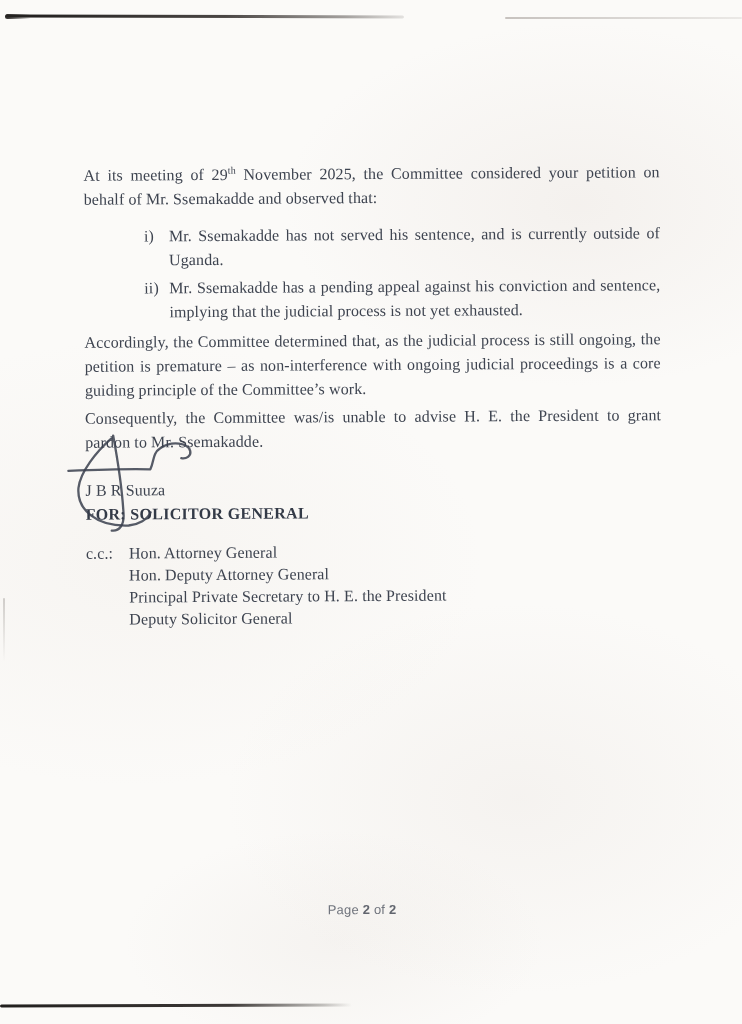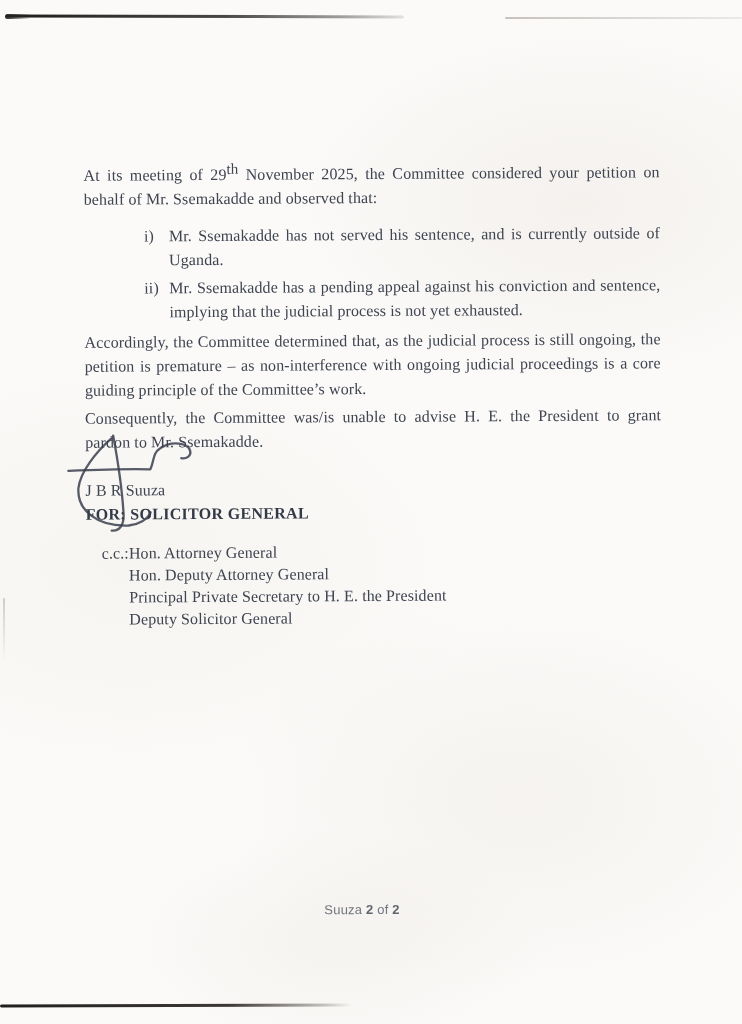--- a/index.html
+++ b/index.html
@@ -59,36 +59,36 @@
     color:var(--ink);
   }
   .letter-body{
     position:absolute;left:85px;top:162px;width:576px;
     font-size:16px;line-height:24px;
     text-align:justify;
     letter-spacing:0.1px;
   }
   .para{margin:0 0 13px 0;}
   .para.tight{margin-bottom:4px;}
-  sup{font-size:15px;line-height:0;margin-top:20px;}
+  sup{font-size:10px;line-height:0;margin-top:20px;}
   .obs-list{margin:0 0 6px 0;}
   .obs-item{
     display:flex;margin:0 0 0 60px;padding:0;
   }
   .obs-item + .obs-item{margin-top:4px;}
   .obs-marker{flex:0 0 25px;text-align:left;}
   .obs-text{flex:1;text-align:justify;}
   .signatory-name{margin:24px 0 0 0;text-align:left;}
   .signatory-title{
     margin:0;text-align:left;
     font-weight:700;color:var(--ink-bold);
     letter-spacing:0.3px;
   }
   .cc-block{display:flex;margin-top:16px;line-height:22px;}
-  .cc-label{flex:0 0 43px;text-align:right;}
+  .cc-label{flex:0 0 43px;text-align:left;}
   .cc-entries{flex:1;text-align:left;}
   .cc-entry{margin:0;}
   .signature-svg{
     position:absolute;left:48px;top:422px;width:240px;height:115px;
     pointer-events:none;
   }
   .signature-svg path{
     fill:none;stroke:#39404d;stroke-width:2.3;
     stroke-linecap:round;stroke-linejoin:round;opacity:0.85;
   }
@@ -149,19 +149,19 @@
 
   </div>
 
   <svg class="signature-svg" viewBox="0 0 240 115" xmlns="http://www.w3.org/2000/svg">
     <path d="M 65,12 C 70,40 74,70 75,92 C 75,101 71,108 63,107"></path>
     <path d="M 20,47 C 50,46 80,45 102,46 C 106,38 104,30 112,25 C 124,17 140,20 142,28 C 143,33 138,36 133,35"></path>
     <path d="M 63,15 C 48,28 32,48 30,64 C 28,86 48,103 80,102 C 90,101 99,96 102,89"></path>
   </svg>
 
   <div class="page-footer">
-    <span>Suuza</span>
+    <span>Page</span>
     <span class="num">2</span>
     <span>of</span>
     <span class="num">2</span>
   </div>
 
 </div>
 
 </body></html>

